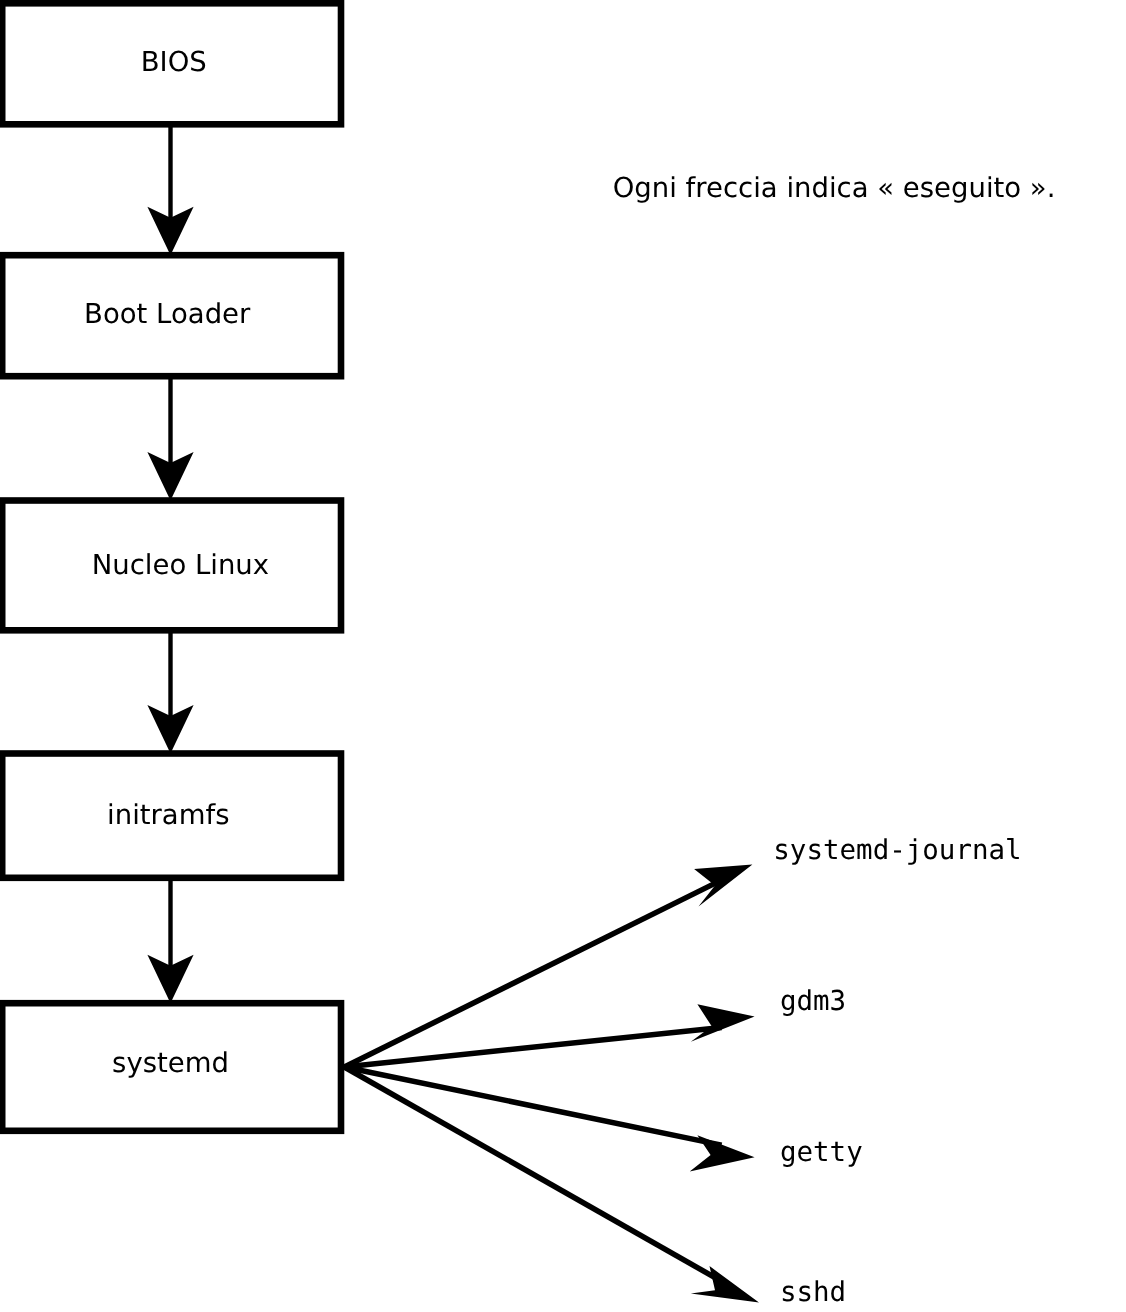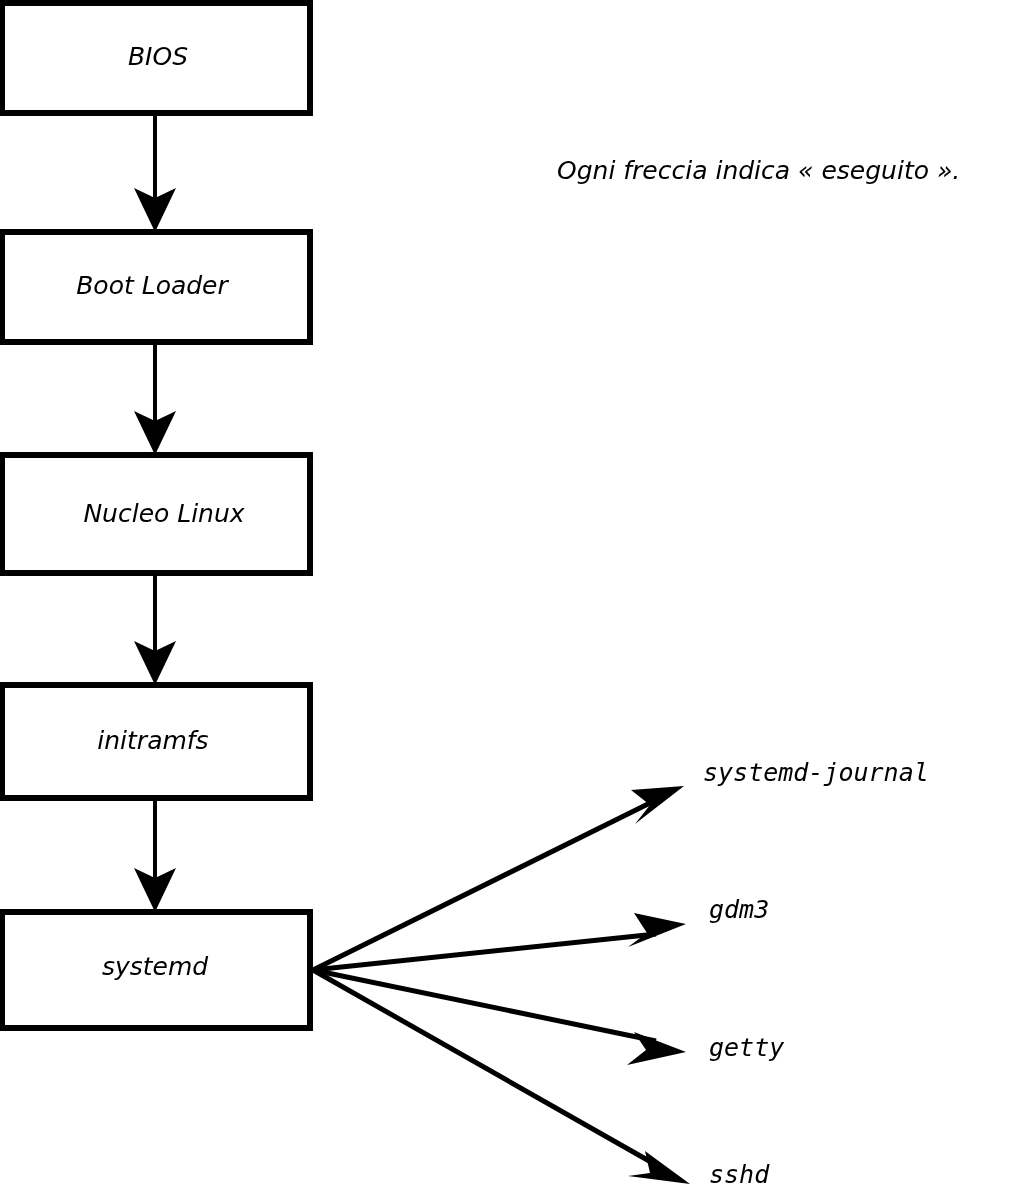--- a/index.html
+++ b/index.html
@@ -13,21 +13,20 @@
     position: relative;
     overflow: hidden;
     font-family: "DejaVu Sans", "Liberation Sans", sans-serif;
   }
   #diagram-root {
     position: absolute;
     left: 0;
     top: 0;
     width: 1024px;
     height: 1193px;
-    font-style: italic;
   }
   svg.diagram-canvas {
     display: block;
     width: 1024px;
     height: 1193px;
   }
   .box-rect {
     fill: #ffffff;
     stroke: #000000;
     stroke-width: 6;

